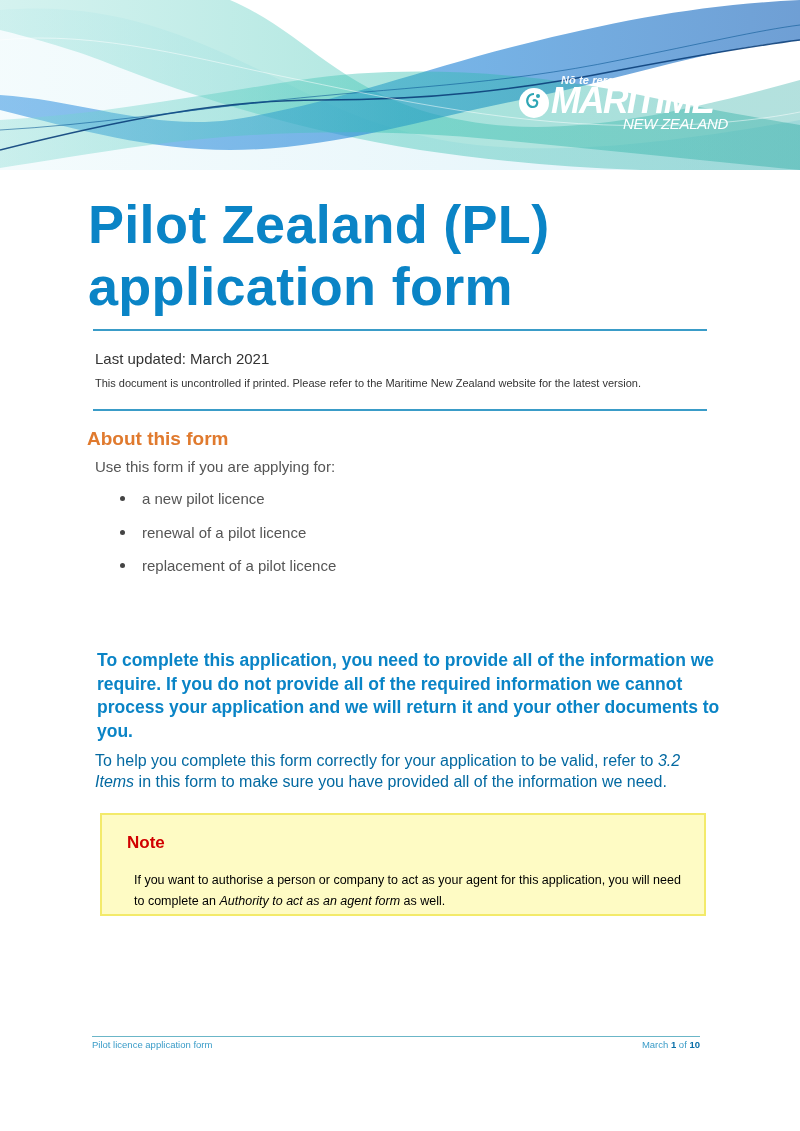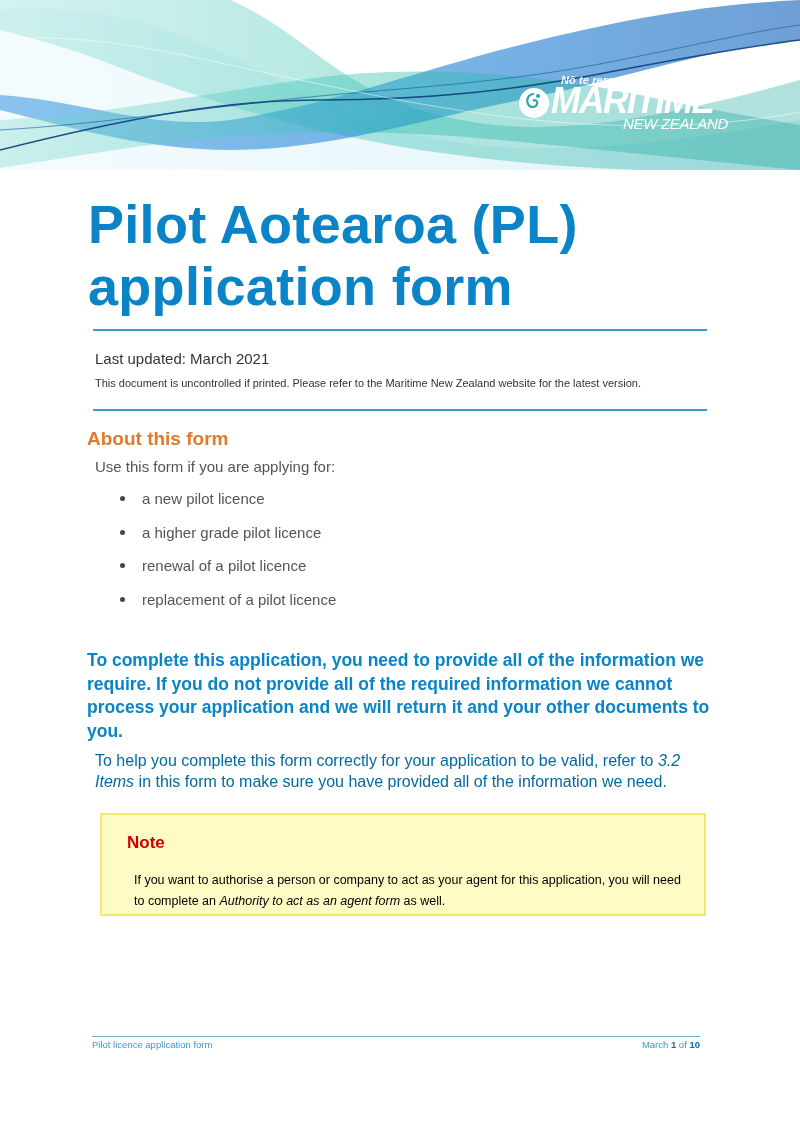--- a/index.html
+++ b/index.html
@@ -15,21 +15,21 @@
   .rule { position: absolute; left: 93px; width: 614px; height: 2px; background: #3a9cc8; }
   .updated { position: absolute; left: 95px; top: 350px; font-size: 15px; color: #333; }
   .disclaimer { position: absolute; left: 95px; top: 377px; font-size: 11px; color: #333; }
 
   .about-h { position: absolute; left: 87px; top: 428px; margin: 0; font-size: 19px; font-weight: bold; color: #e07a2e; }
   .about-intro { position: absolute; left: 95px; top: 458px; font-size: 15px; color: #555; }
   .bullets { position: absolute; left: 118px; top: 490px; margin: 0; padding: 0; list-style: none; }
   .bullets li { position: relative; height: 33.5px; font-size: 15px; color: #555; padding-left: 24px; }
   .bullets li .dot { position: absolute; left: 2px; top: 6px; width: 5px; height: 5px; border-radius: 50%; background: #444; }
 
-  .callout { position: absolute; left: 87px; top: 649px; width: 640px; margin: 0; font-size: 17.5px; line-height: 23.5px; font-weight: bold; color: #0a84c6; }
+  .callout { position: absolute; left: 97px; top: 649px; width: 640px; margin: 0; font-size: 17.5px; line-height: 23.5px; font-weight: bold; color: #0a84c6; }
   .help { position: absolute; left: 95px; top: 750px; width: 620px; font-size: 16px; line-height: 21px; color: #0369a1; }
   .help em { font-style: italic; }
 
   .note { position: absolute; left: 100px; top: 813px; width: 606px; height: 103px; background: #fefbc4; border: 2px solid #f3ea6a; box-sizing: border-box; }
   .note h3 { position: absolute; left: 25px; top: 18px; margin: 0; font-size: 17px; font-weight: bold; color: #d10000; }
   .note p { position: absolute; left: 25px; top: 48px; margin: 7px; width: 560px; font-size: 12.5px; line-height: 21px; color: #000000; }
 
   .footer-rule { position: absolute; left: 92px; top: 1036px; width: 608px; height: 1px; background: #6bb6c8; }
   .footer-left { position: absolute; left: 92px; top: 1039px; font-size: 9.5px; color: #3a9cc8; }
   .footer-right { position: absolute; right: 100px; top: 1039px; font-size: 9.5px; color: #3a9cc8; }
@@ -70,34 +70,33 @@
       <circle cx="17" cy="17" r="15" fill="#ffffff"></circle>
       <path d="M17,8 C11,8 9,14 11,18 C13,22 19,22 20,18 C21,15 18,13 16,15" stroke="#2fa6b5" stroke-width="2.2" fill="none"></path>
       <circle cx="21" cy="10" r="2" fill="#2fa6b5"></circle>
     </svg>
     <span class="name">MARITIME</span>
     <span class="sub">NEW ZEALAND</span>
   </div>
 </div>
 
 <h1 class="title">
-  <span>Pilot Aotearoa (PL)</span><br>
+  <span>Pilot Zealand (PL)</span><br>
   <span>application form</span>
 </h1>
 <div class="rule" style="top:329px"></div>
 
 <div class="updated">Last updated: March 2021</div>
 <div class="disclaimer">This document is uncontrolled if printed.  Please refer to the Maritime New Zealand website for the latest version.</div>
 <div class="rule" style="top:409px"></div>
 
 <h2 class="about-h">About this form</h2>
 <div class="about-intro">Use this form if you are applying for:</div>
 <ul class="bullets">
   <li><span class="dot"></span><span>a new pilot licence</span></li>
-  <li><span class="dot"></span><span>a higher grade pilot licence</span></li>
   <li><span class="dot"></span><span>renewal of a pilot licence</span></li>
   <li><span class="dot"></span><span>replacement of a pilot licence</span></li>
 </ul>
 
 <p class="callout">To complete this application, you need to provide all of the information we require. If you do not provide all of the required information we cannot process your application and we will return it and your other documents to you.</p>
 <div class="help"><span>To help you complete this form correctly for your application to be valid, refer to </span><em>3.2 Items</em><span> in this form to make sure you have provided all of the information we need.</span></div>
 
 <div class="note">
   <h3>Note</h3>
   <p><span>If you want to authorise a person or company to act as your agent for this application, you will need to complete an </span><em>Authority to act as an agent form</em><span> as well.</span></p>

